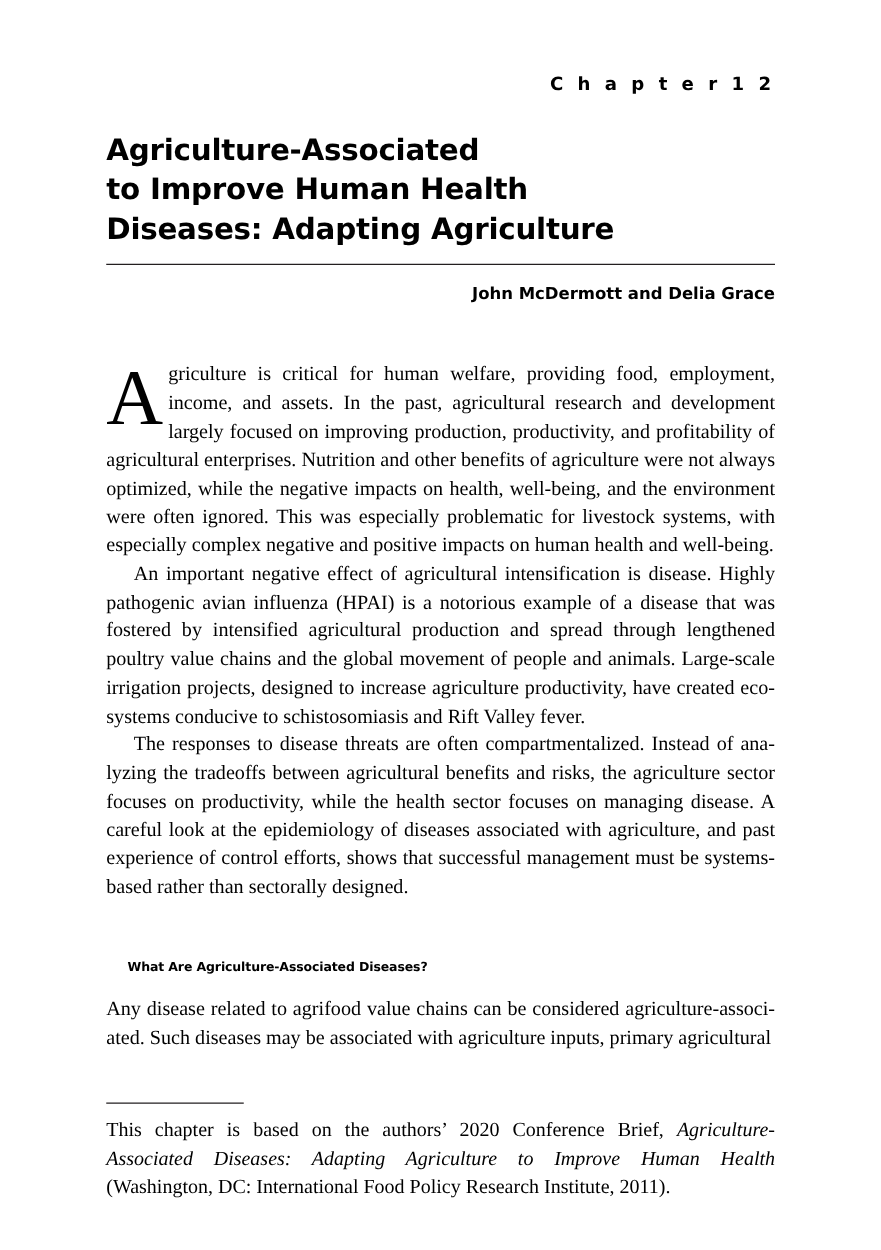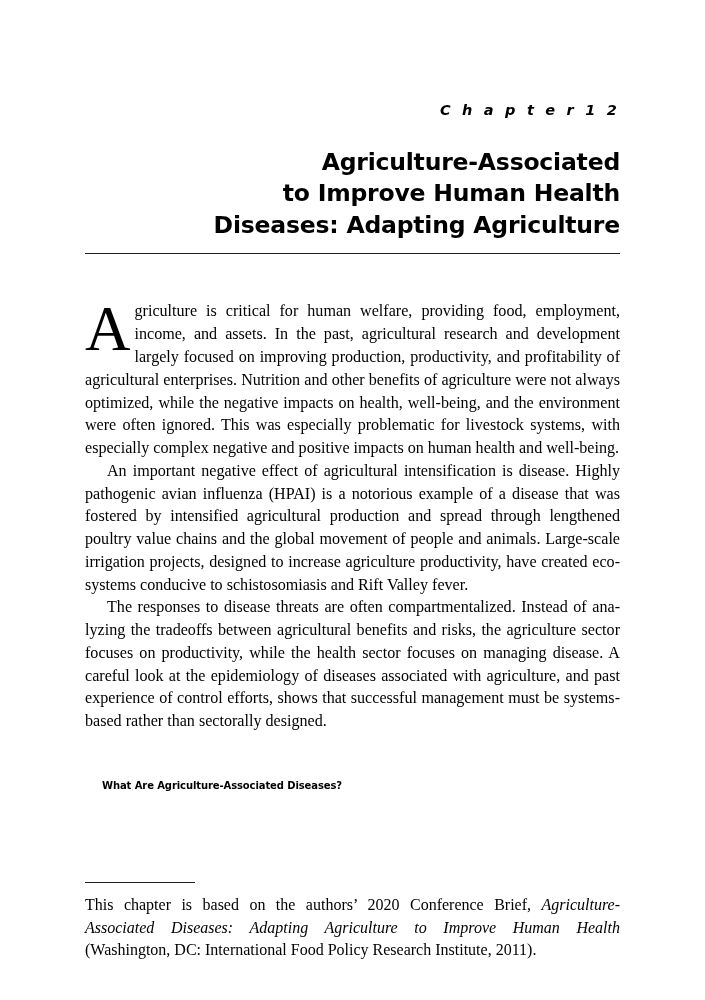--- a/index.html
+++ b/index.html
@@ -22,33 +22,32 @@
     padding: 0;
   }
   .content {
     position: absolute;
     left: 85px;
     top: 0;
     width: 535px;
   }
 
   .chapter-label {
-    margin-top: 102px;
+    margin-top: 60px;
     text-align: right;
     font-family: "DejaVu Sans", sans-serif;
     font-weight: bold;
     font-size: 14.5px;
     letter-spacing: 3.2px;
     color: #000;
-    font-style: italic;
   }
 
   .title {
     margin-top: 29px;
-    text-align: right;
+    text-align: left;
     font-family: "DejaVu Sans", sans-serif;
     font-weight: bold;
     font-size: 23.5px;
     line-height: 1.34;
     letter-spacing: -0.2px;
     color: #000;
   }
   .title-rule {
     margin-top: 12px;
     border-bottom: 1.1px solid #231f20;
@@ -135,33 +134,35 @@
     <div class="chapter-label">C h a p t e r   1 2</div>
 
     <div class="title">
       <div>Agriculture-Associated</div>
       <div>to Improve Human Health</div>
       <div>Diseases: Adapting Agriculture</div>
     </div>
 
     <div class="title-rule"></div>
 
+    <div class="authors">John McDermott and Delia Grace</div>
 
     <div class="body-block">
 
       <p class="body dropcap-para">
         <span class="dropcap">A</span><span>griculture is critical for human welfare, providing food, employment, income, and assets. In the past, agricultural research and development largely focused on improving production, productivity, and profitability of agricultural enterprises. Nutrition and other benefits of agriculture were not always optimized, while the negative impacts on health, well-being, and the environment were often ignored. This was especially problematic for livestock systems, with especially complex negative and positive impacts on human health and well-being.</span>
       </p>
 
       <p class="body">An important negative effect of agricultural intensification is disease. Highly pathogenic avian influenza (HPAI) is a notorious example of a disease that was fostered by intensified agricultural production and spread through lengthened poultry value chains and the global movement of people and animals. Large-scale irrigation projects, designed to increase agriculture productivity, have created eco-systems conducive to schistosomiasis and Rift Valley fever.</p>
 
       <p class="body">The responses to disease threats are often compartmentalized. Instead of ana-lyzing the tradeoffs between agricultural benefits and risks, the agriculture sector focuses on productivity, while the health sector focuses on managing disease. A careful look at the epidemiology of diseases associated with agriculture, and past experience of control efforts, shows that successful management must be systems-based rather than sectorally designed.</p>
 
       <h2 class="section-head">What Are Agriculture-Associated Diseases?</h2>
 
+      <p class="body section-body">Any disease related to agrifood value chains can be considered agriculture-associ-ated. Such diseases may be associated with agriculture inputs, primary agricultural</p>
 
     </div>
   </div>
 
   <div class="footnote-wrap">
     <div class="footnote-rule"></div>
     <p class="footnote"><span>This chapter is based on the authors’ 2020 Conference Brief, </span><span class="it">Agriculture-Associated Diseases: Adapting Agriculture to Improve Human Health</span><span> (Washington, DC: International Food Policy Research Institute, 2011).</span></p>
   </div>
 </div>
 

